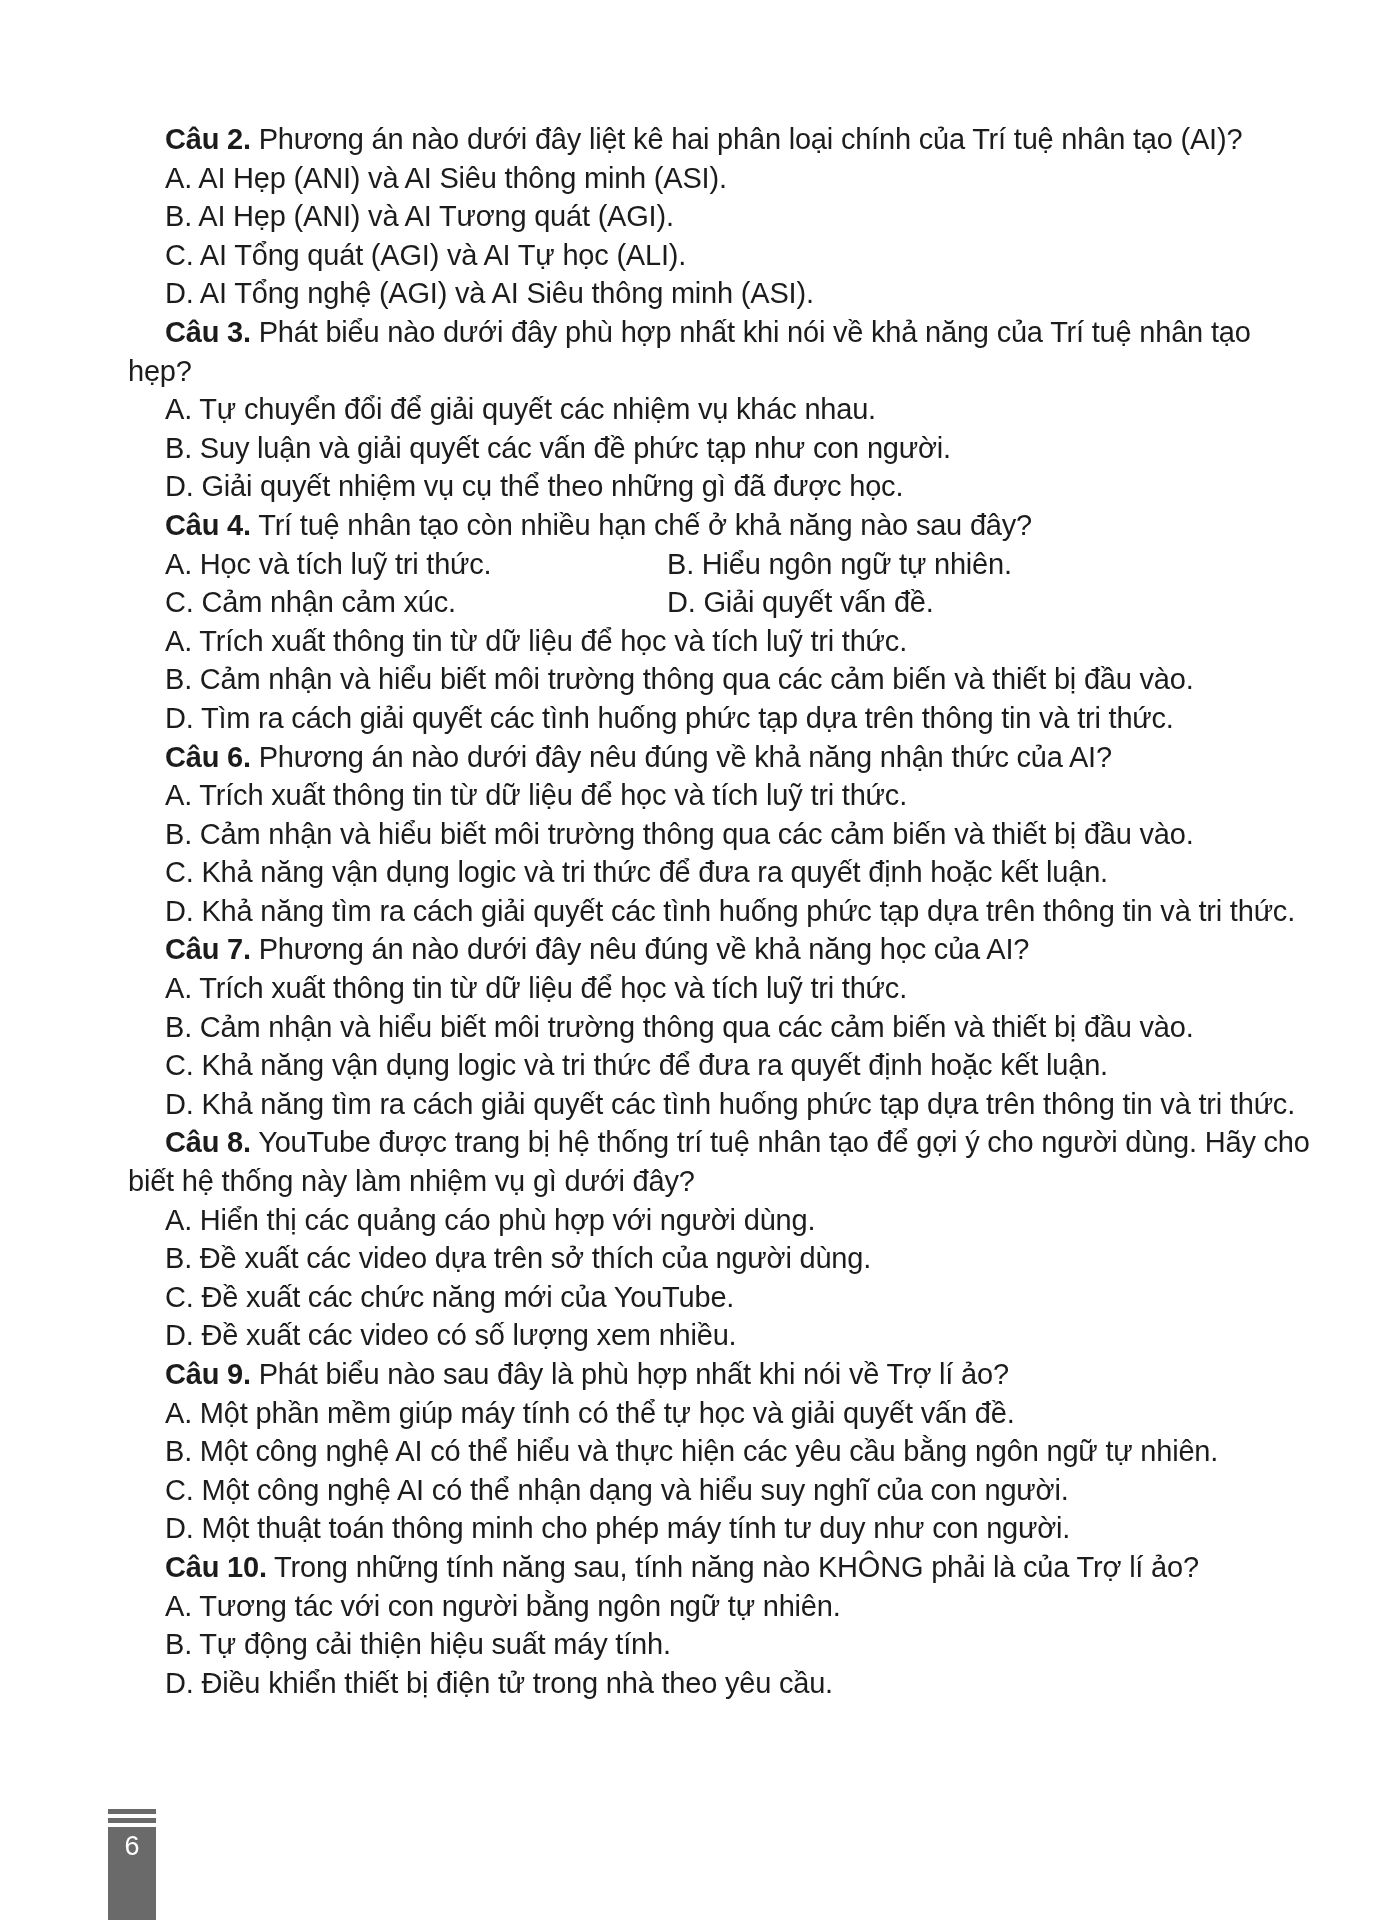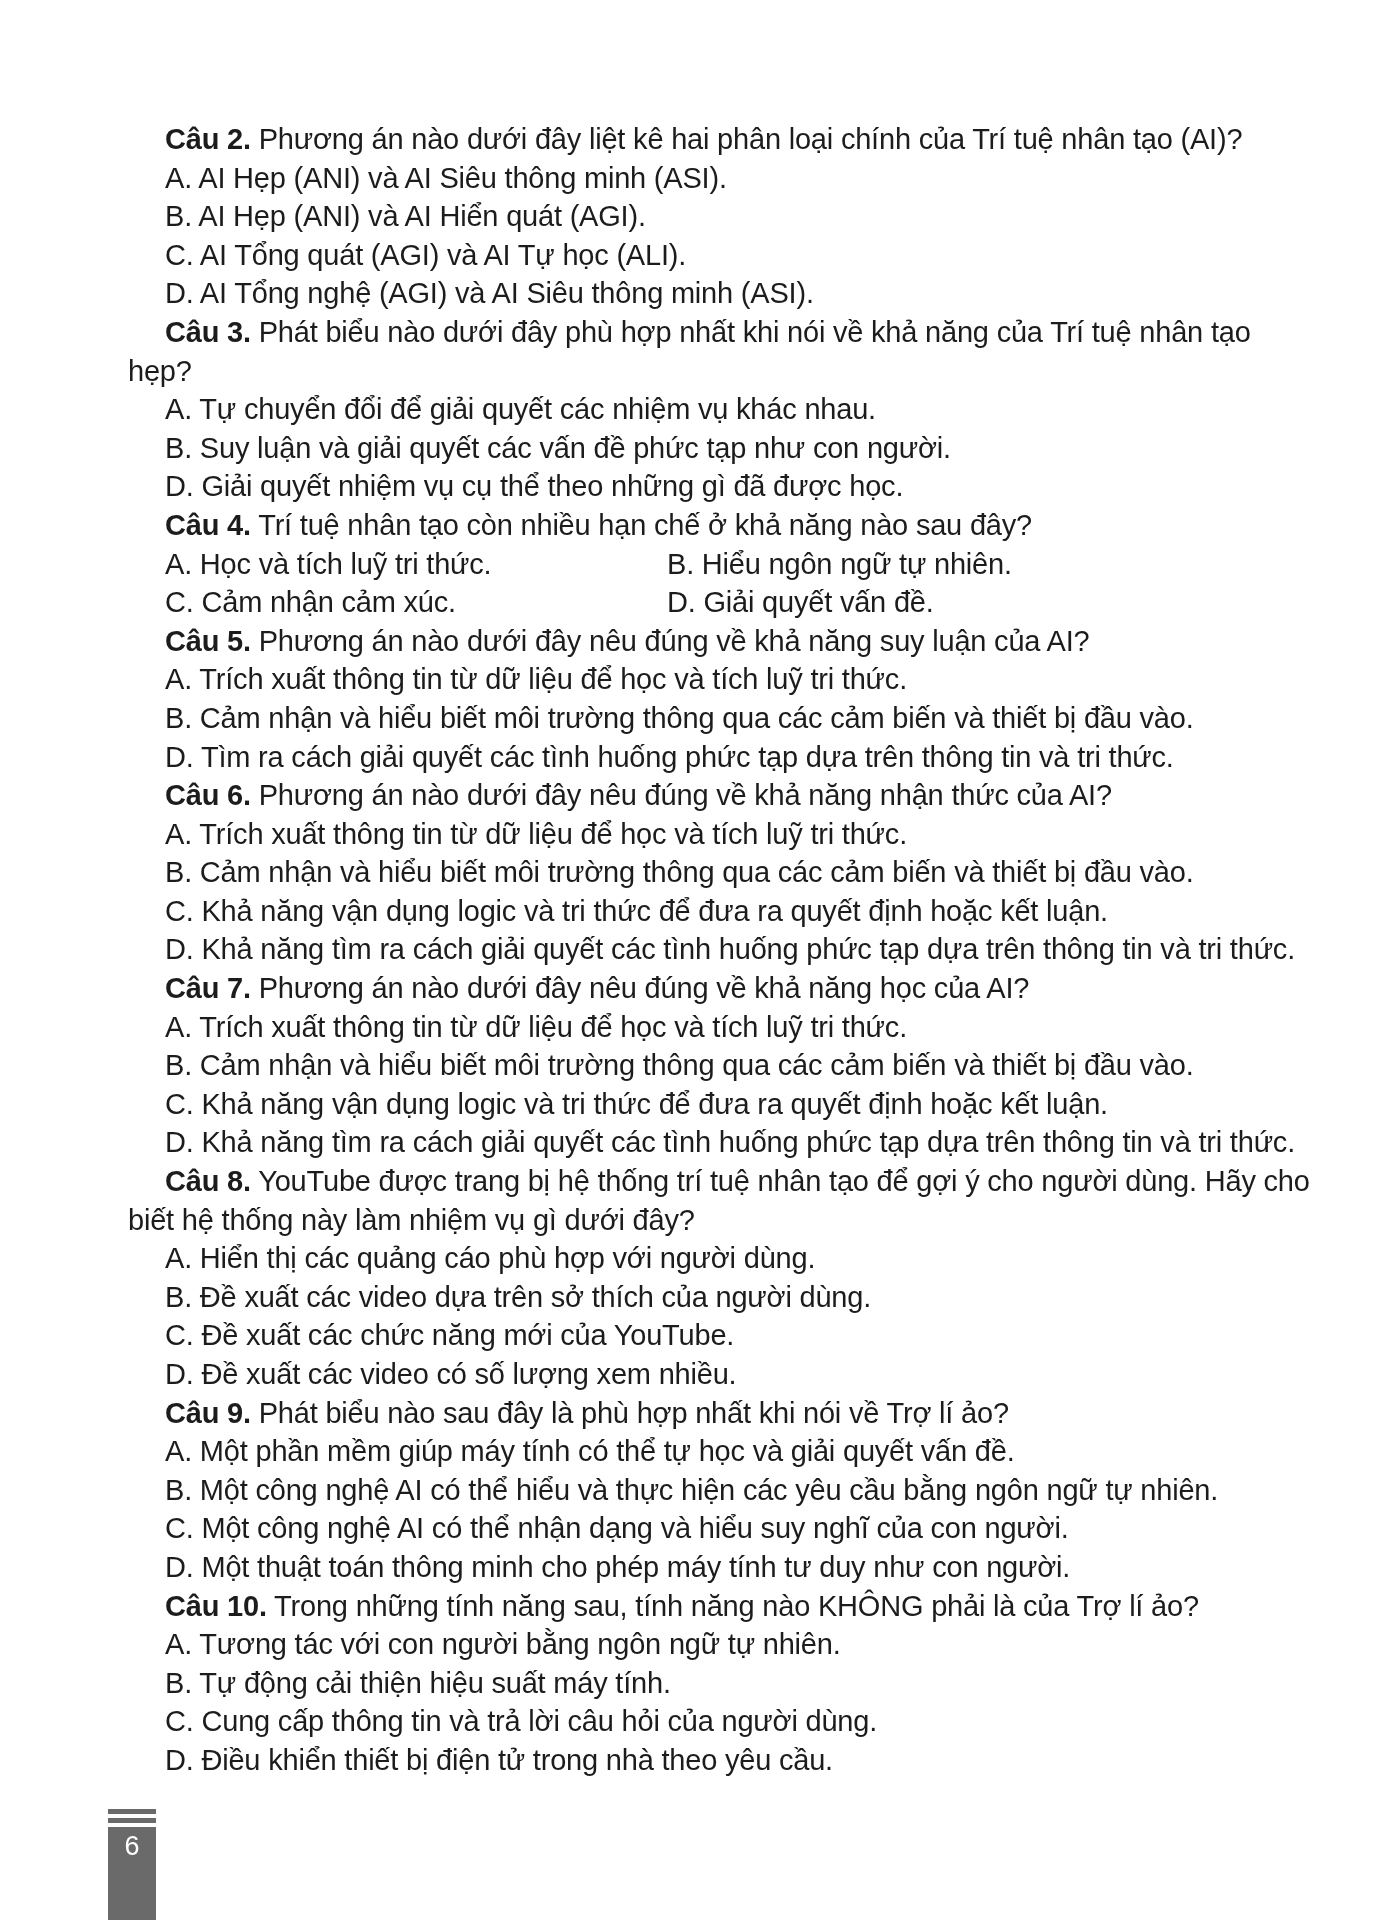--- a/index.html
+++ b/index.html
@@ -61,41 +61,40 @@
   }
 </style>
 </head>
 <body>
 
 <div class="page">
   <div class="content">
       <div>
         <p class="line"><span class="q-label">Câu 2.</span> <span>Phương án nào dưới đây liệt kê hai phân loại chính của Trí tuệ nhân tạo (AI)?</span></p>
         <p class="line">A. AI Hẹp (ANI) và AI Siêu thông minh (ASI).</p>
-        <p class="line">B. AI Hẹp (ANI) và AI Hiển quát (AGI).</p>
+        <p class="line">B. AI Hẹp (ANI) và AI Tương quát (AGI).</p>
         <p class="line">C. AI Tổng quát (AGI) và AI Tự học (ALI).</p>
         <p class="line">D. AI Tổng nghệ (AGI) và AI Siêu thông minh (ASI).</p>
       </div>
       <div>
         <p class="line"><span class="q-label">Câu 3.</span> <span>Phát biểu nào dưới đây phù hợp nhất khi nói về khả năng của Trí tuệ nhân tạo hẹp?</span></p>
         <p class="line">A. Tự chuyển đổi để giải quyết các nhiệm vụ khác nhau.</p>
         <p class="line">B. Suy luận và giải quyết các vấn đề phức tạp như con người.</p>
         <p class="line">D. Giải quyết nhiệm vụ cụ thể theo những gì đã được học.</p>
       </div>
       <div>
         <p class="line"><span class="q-label">Câu 4.</span> <span>Trí tuệ nhân tạo còn nhiều hạn chế ở khả năng nào sau đây?</span></p>
         <div class="options-grid">
           <p class="line">A. Học và tích luỹ tri thức.</p>
           <p class="line">B. Hiểu ngôn ngữ tự nhiên.</p>
           <p class="line">C. Cảm nhận cảm xúc.</p>
           <p class="line">D. Giải quyết vấn đề.</p>
         </div>
       </div>
       <div>
-        <p class="line"><span class="q-label">Câu 5.</span> <span>Phương án nào dưới đây nêu đúng về khả năng suy luận của AI?</span></p>
         <p class="line">A. Trích xuất thông tin từ dữ liệu để học và tích luỹ tri thức.</p>
         <p class="line">B. Cảm nhận và hiểu biết môi trường thông qua các cảm biến và thiết bị đầu vào.</p>
         <p class="line">D. Tìm ra cách giải quyết các tình huống phức tạp dựa trên thông tin và tri thức.</p>
       </div>
       <div>
         <p class="line"><span class="q-label">Câu 6.</span> <span>Phương án nào dưới đây nêu đúng về khả năng nhận thức của AI?</span></p>
         <p class="line">A. Trích xuất thông tin từ dữ liệu để học và tích luỹ tri thức.</p>
         <p class="line">B. Cảm nhận và hiểu biết môi trường thông qua các cảm biến và thiết bị đầu vào.</p>
         <p class="line">C. Khả năng vận dụng logic và tri thức để đưa ra quyết định hoặc kết luận.</p>
         <p class="line">D. Khả năng tìm ra cách giải quyết các tình huống phức tạp dựa trên thông tin và tri thức.</p>
@@ -118,21 +117,20 @@
         <p class="line"><span class="q-label">Câu 9.</span> <span>Phát biểu nào sau đây là phù hợp nhất khi nói về Trợ lí ảo?</span></p>
         <p class="line">A. Một phần mềm giúp máy tính có thể tự học và giải quyết vấn đề.</p>
         <p class="line">B. Một công nghệ AI có thể hiểu và thực hiện các yêu cầu bằng ngôn ngữ tự nhiên.</p>
         <p class="line">C. Một công nghệ AI có thể nhận dạng và hiểu suy nghĩ của con người.</p>
         <p class="line">D. Một thuật toán thông minh cho phép máy tính tư duy như con người.</p>
       </div>
       <div>
         <p class="line"><span class="q-label">Câu 10.</span> <span>Trong những tính năng sau, tính năng nào </span><span class="bold-seg">KHÔNG</span><span> phải là của Trợ lí ảo?</span></p>
         <p class="line">A. Tương tác với con người bằng ngôn ngữ tự nhiên.</p>
         <p class="line">B. Tự động cải thiện hiệu suất máy tính.</p>
-        <p class="line">C. Cung cấp thông tin và trả lời câu hỏi của người dùng.</p>
         <p class="line">D. Điều khiển thiết bị điện tử trong nhà theo yêu cầu.</p>
       </div>
     </div>
 
   <div class="footer-line l1"></div>
   <div class="footer-line l2"></div>
   <div class="footer-bar">
     <span class="page-num">6</span>
   </div>
 </div>

